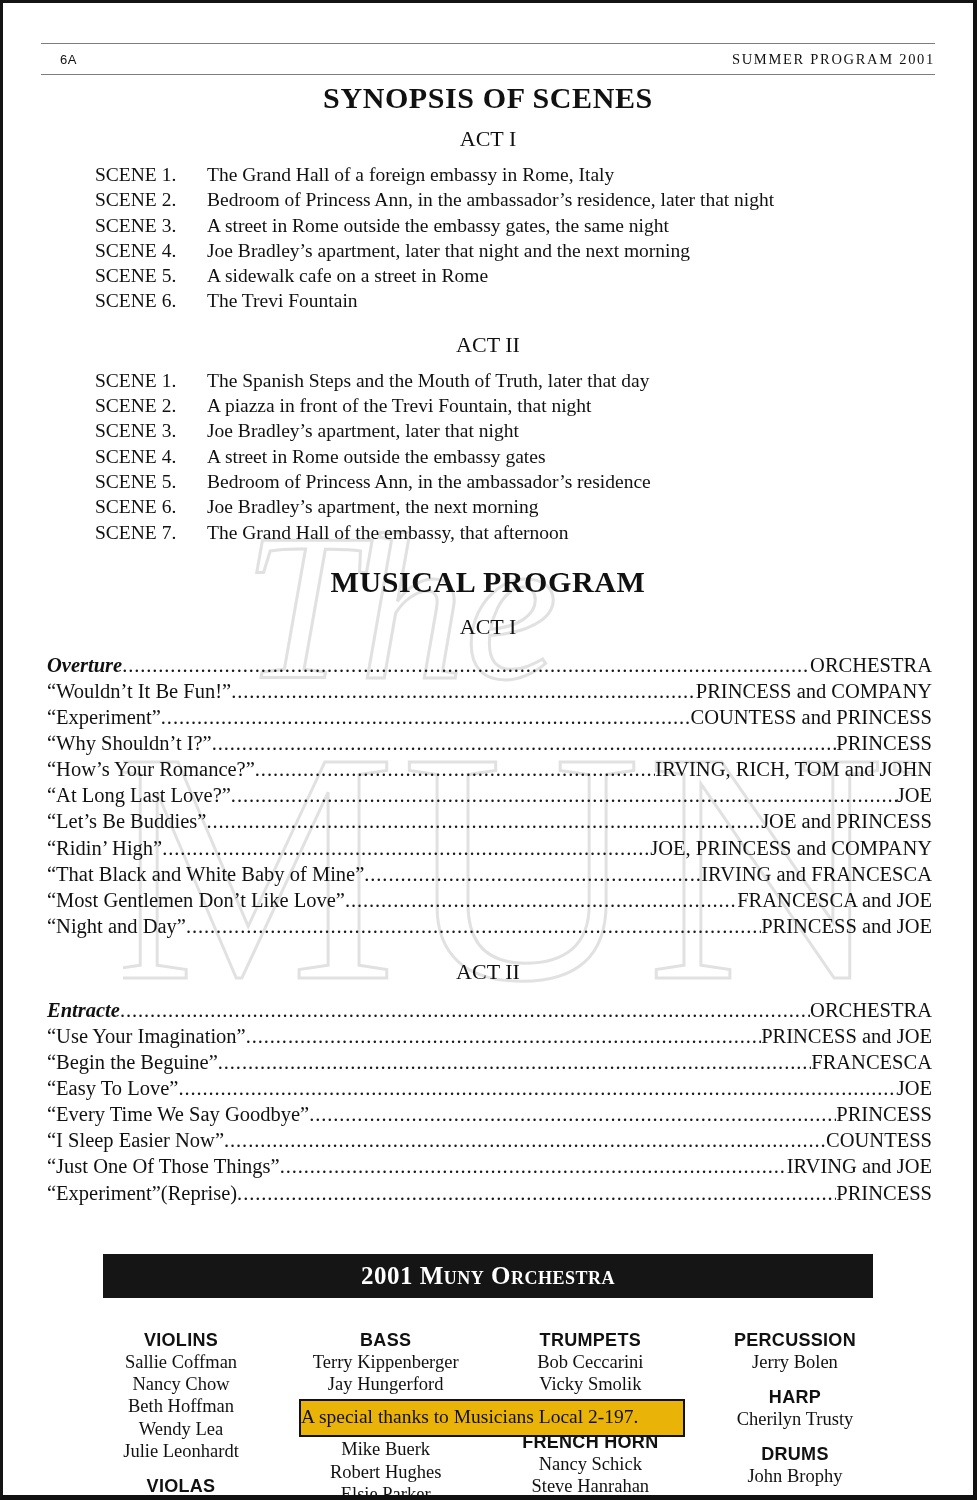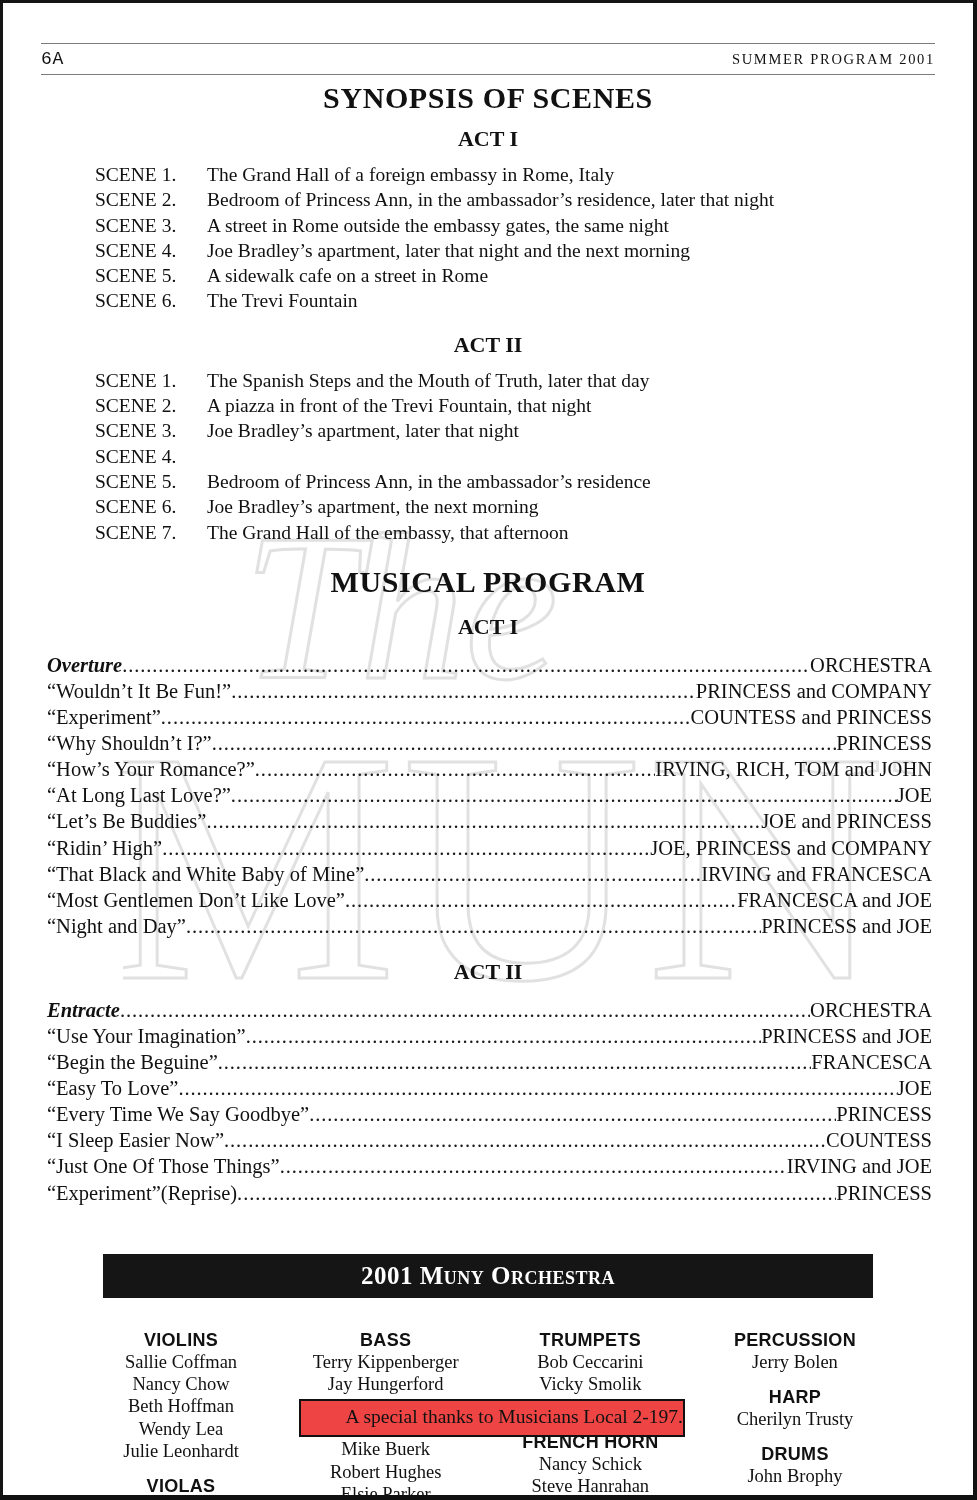--- a/index.html
+++ b/index.html
@@ -30,23 +30,24 @@
     left: 38px;
     right: 38px;
     height: 30px;
     border-top: 1px solid #7d7d7d;
     border-bottom: 1px solid #7d7d7d;
     display: flex;
     align-items: center;
     justify-content: space-between;
   }
   .runhead .folio {
-    font-size: 18px;
+    font-size: 13px;
     letter-spacing: 0.6px;
-    font-family: Liberation Mono, monospace;
+    font-family: Liberation Sans, sans-serif;
+    margin-left: 19px;
   }
   .runhead .progname {
     font-size: 14.5px;
     letter-spacing: 1.7px;
     font-family: "Liberation Serif", serif;
   }
 
   
   .watermark {
     position: absolute;
@@ -73,21 +74,21 @@
     letter-spacing: 0.6px;
     margin: 0;
     font-family: "Liberation Serif", serif;
   }
   .synopsis-title { padding-top: 78px; }
   .program-title  { padding-top: 14px; font-size: 31px; }
 
   h2.act-head {
     text-align: center;
     font-size: 22px;
-    font-weight: bold;
+    font-weight: normal;
     margin: 0;
     font-family: "Liberation Serif", serif;
   }
   .act-head.synopsis-act   { padding-top: 11px; padding-bottom: 4px; }
   .act-head.synopsis-act2  { padding-top: 12px; padding-bottom: 4px; }
   .act-head.program-act    { padding-top: 15px; padding-bottom: 12px; }
   .act-head.program-act2   { padding-top: 20px; padding-bottom: 12px; }
 
   
   .scene-list { margin: 6px; padding: 0 0 0 48px; list-style: none; }
@@ -163,23 +164,23 @@
     line-height: 22.3px;
     font-family: "Liberation Serif", serif;
   }
 
   .thanks-box {
     position: absolute;
     left: 296px;
     top: 1396px;
     width: 382px;
     border: 2.5px solid #111111;
-    text-align: right;
+    text-align: left;
     padding: 5px 0 7px 0;
-    background: #ef4444;
+    background: #eab308;
     z-index: 3;
   }
   .thanks-text {
     font-size: 19.5px;
     font-family: "Liberation Serif", serif;
   }
 </style>
 </head>
 <body>
 
@@ -236,20 +237,21 @@
       <li class="scene-row">
         <span class="scene-label">SCENE 2.</span>
         <span class="scene-desc">A piazza in front of the Trevi Fountain, that night</span>
       </li>
       <li class="scene-row">
         <span class="scene-label">SCENE 3.</span>
         <span class="scene-desc">Joe Bradley’s apartment, later that night</span>
       </li>
       <li class="scene-row">
         <span class="scene-label">SCENE 4.</span>
+        <span class="scene-desc">A street in Rome outside the embassy gates</span>
       </li>
       <li class="scene-row">
         <span class="scene-label">SCENE 5.</span>
         <span class="scene-desc">Bedroom of Princess Ann, in the ambassador’s residence</span>
       </li>
       <li class="scene-row">
         <span class="scene-label">SCENE 6.</span>
         <span class="scene-desc">Joe Bradley’s apartment, the next morning</span>
       </li>
       <li class="scene-row">

